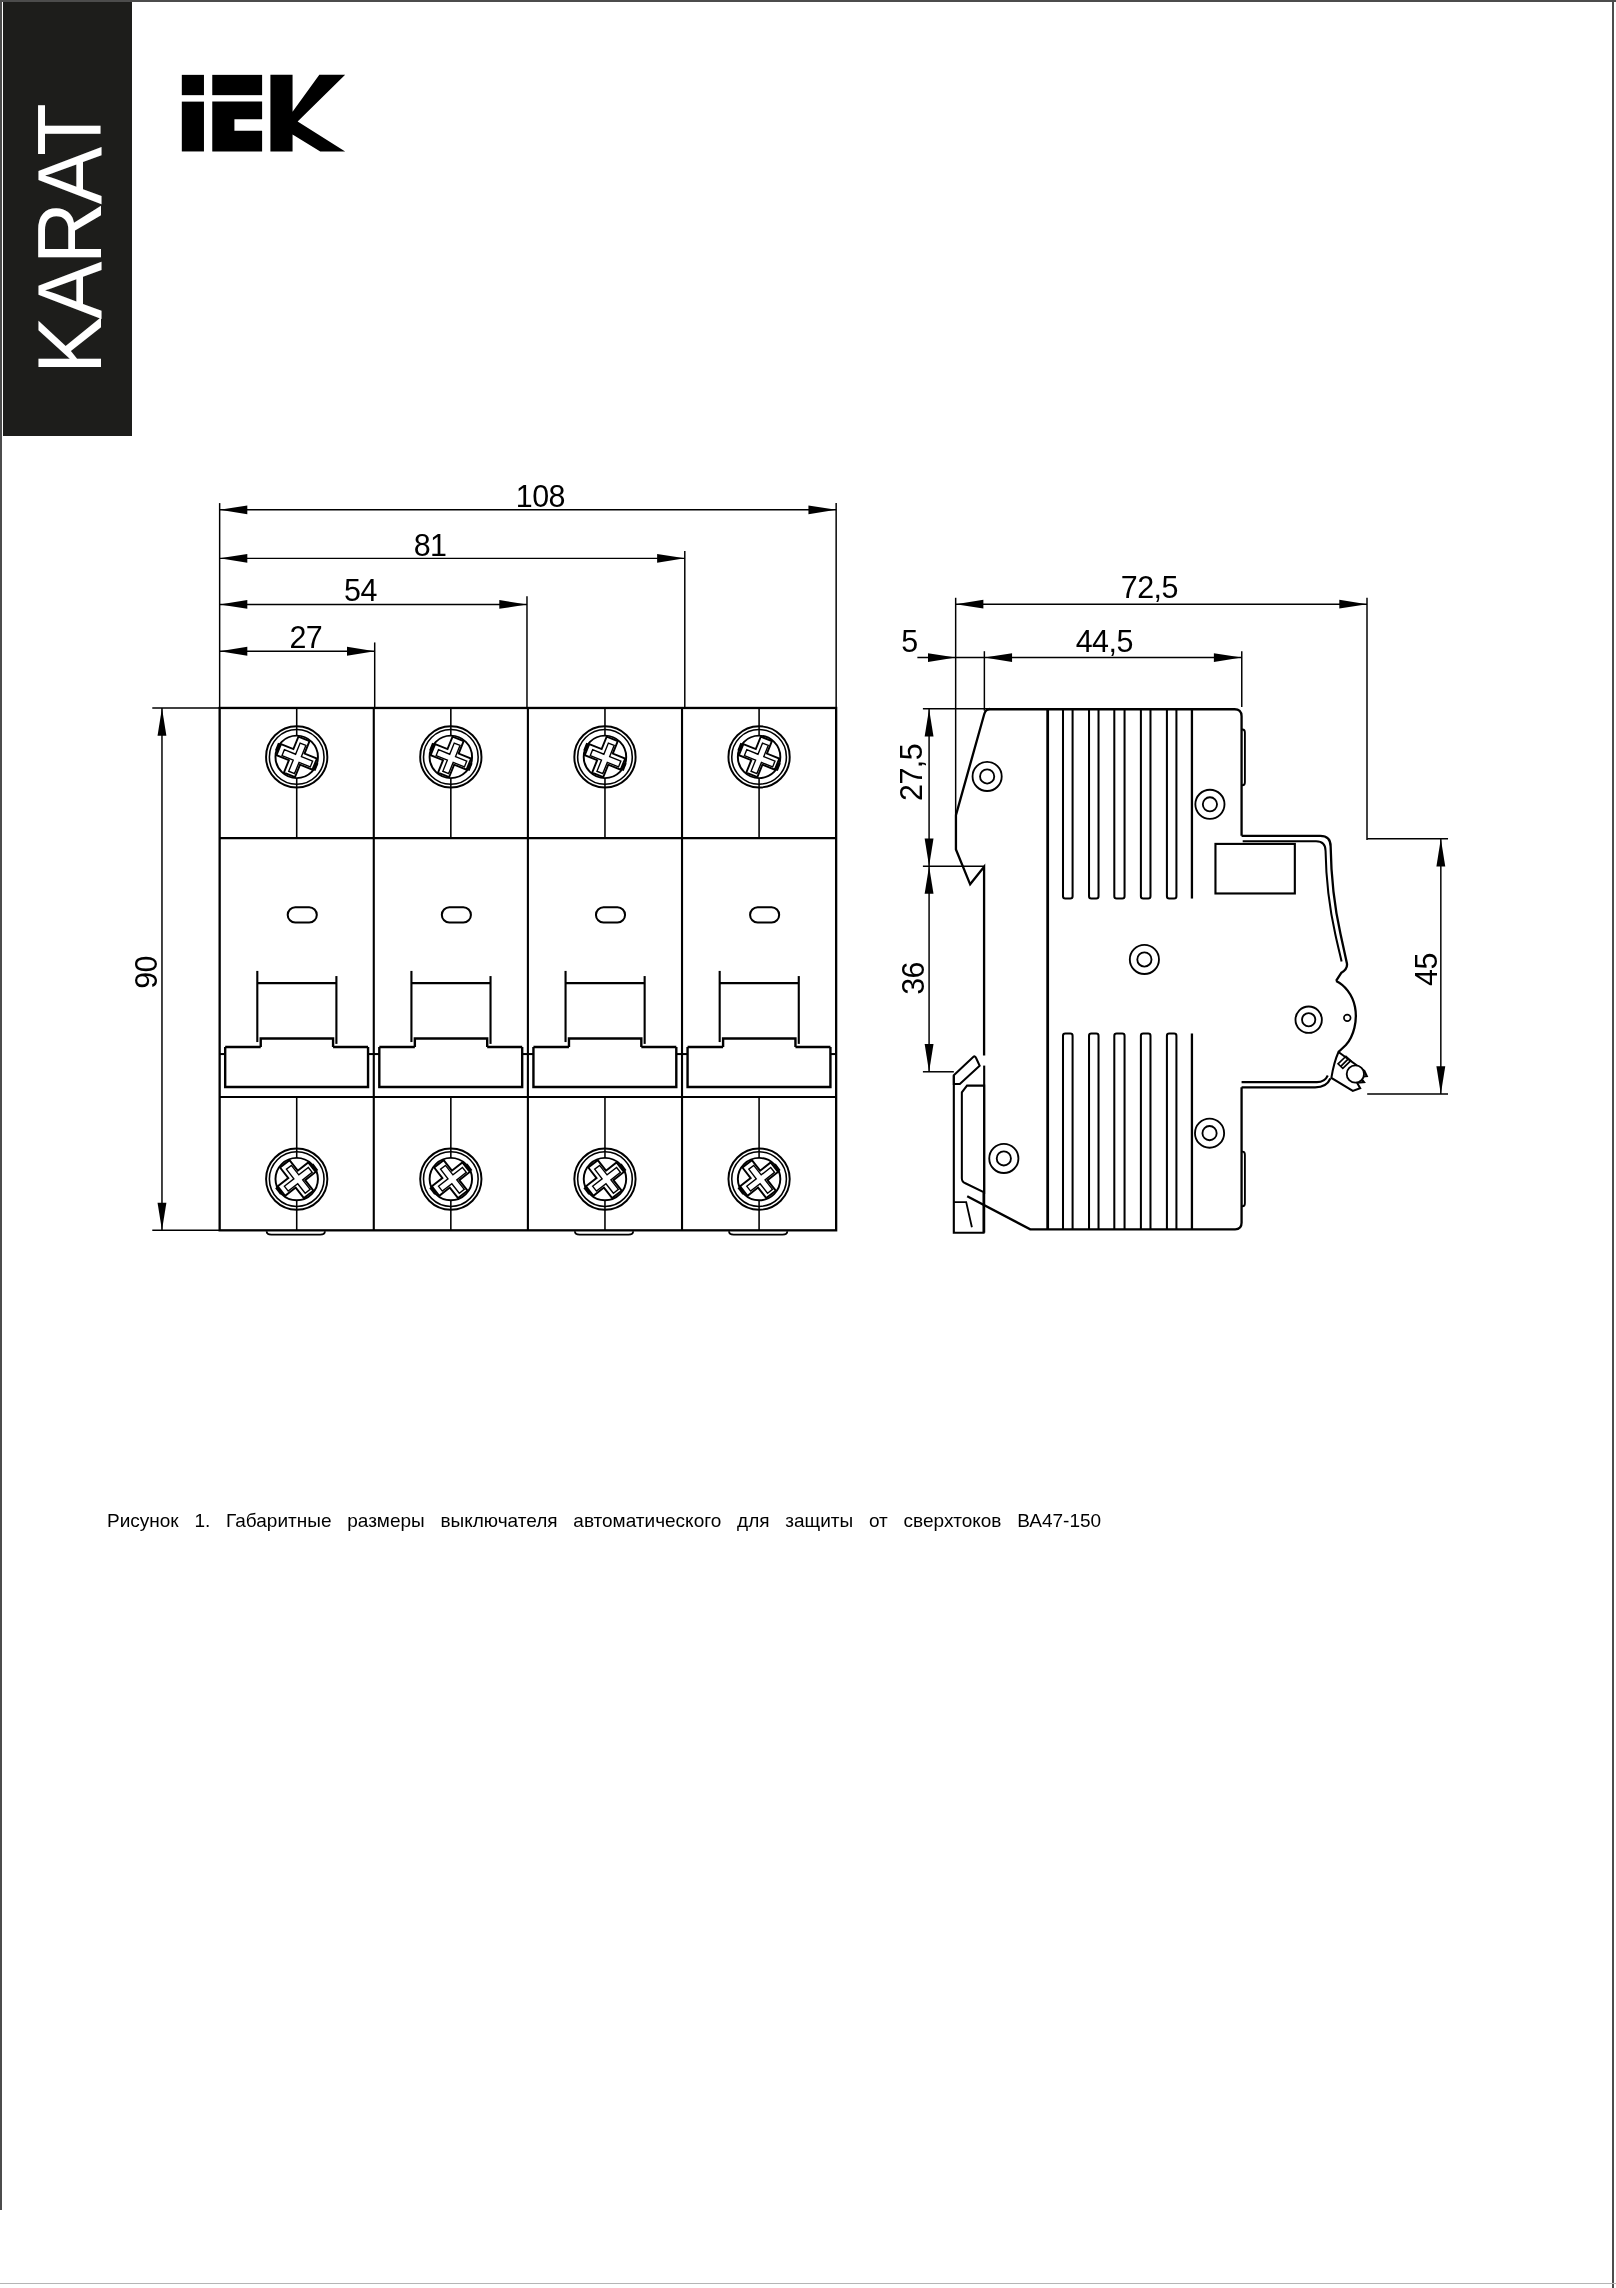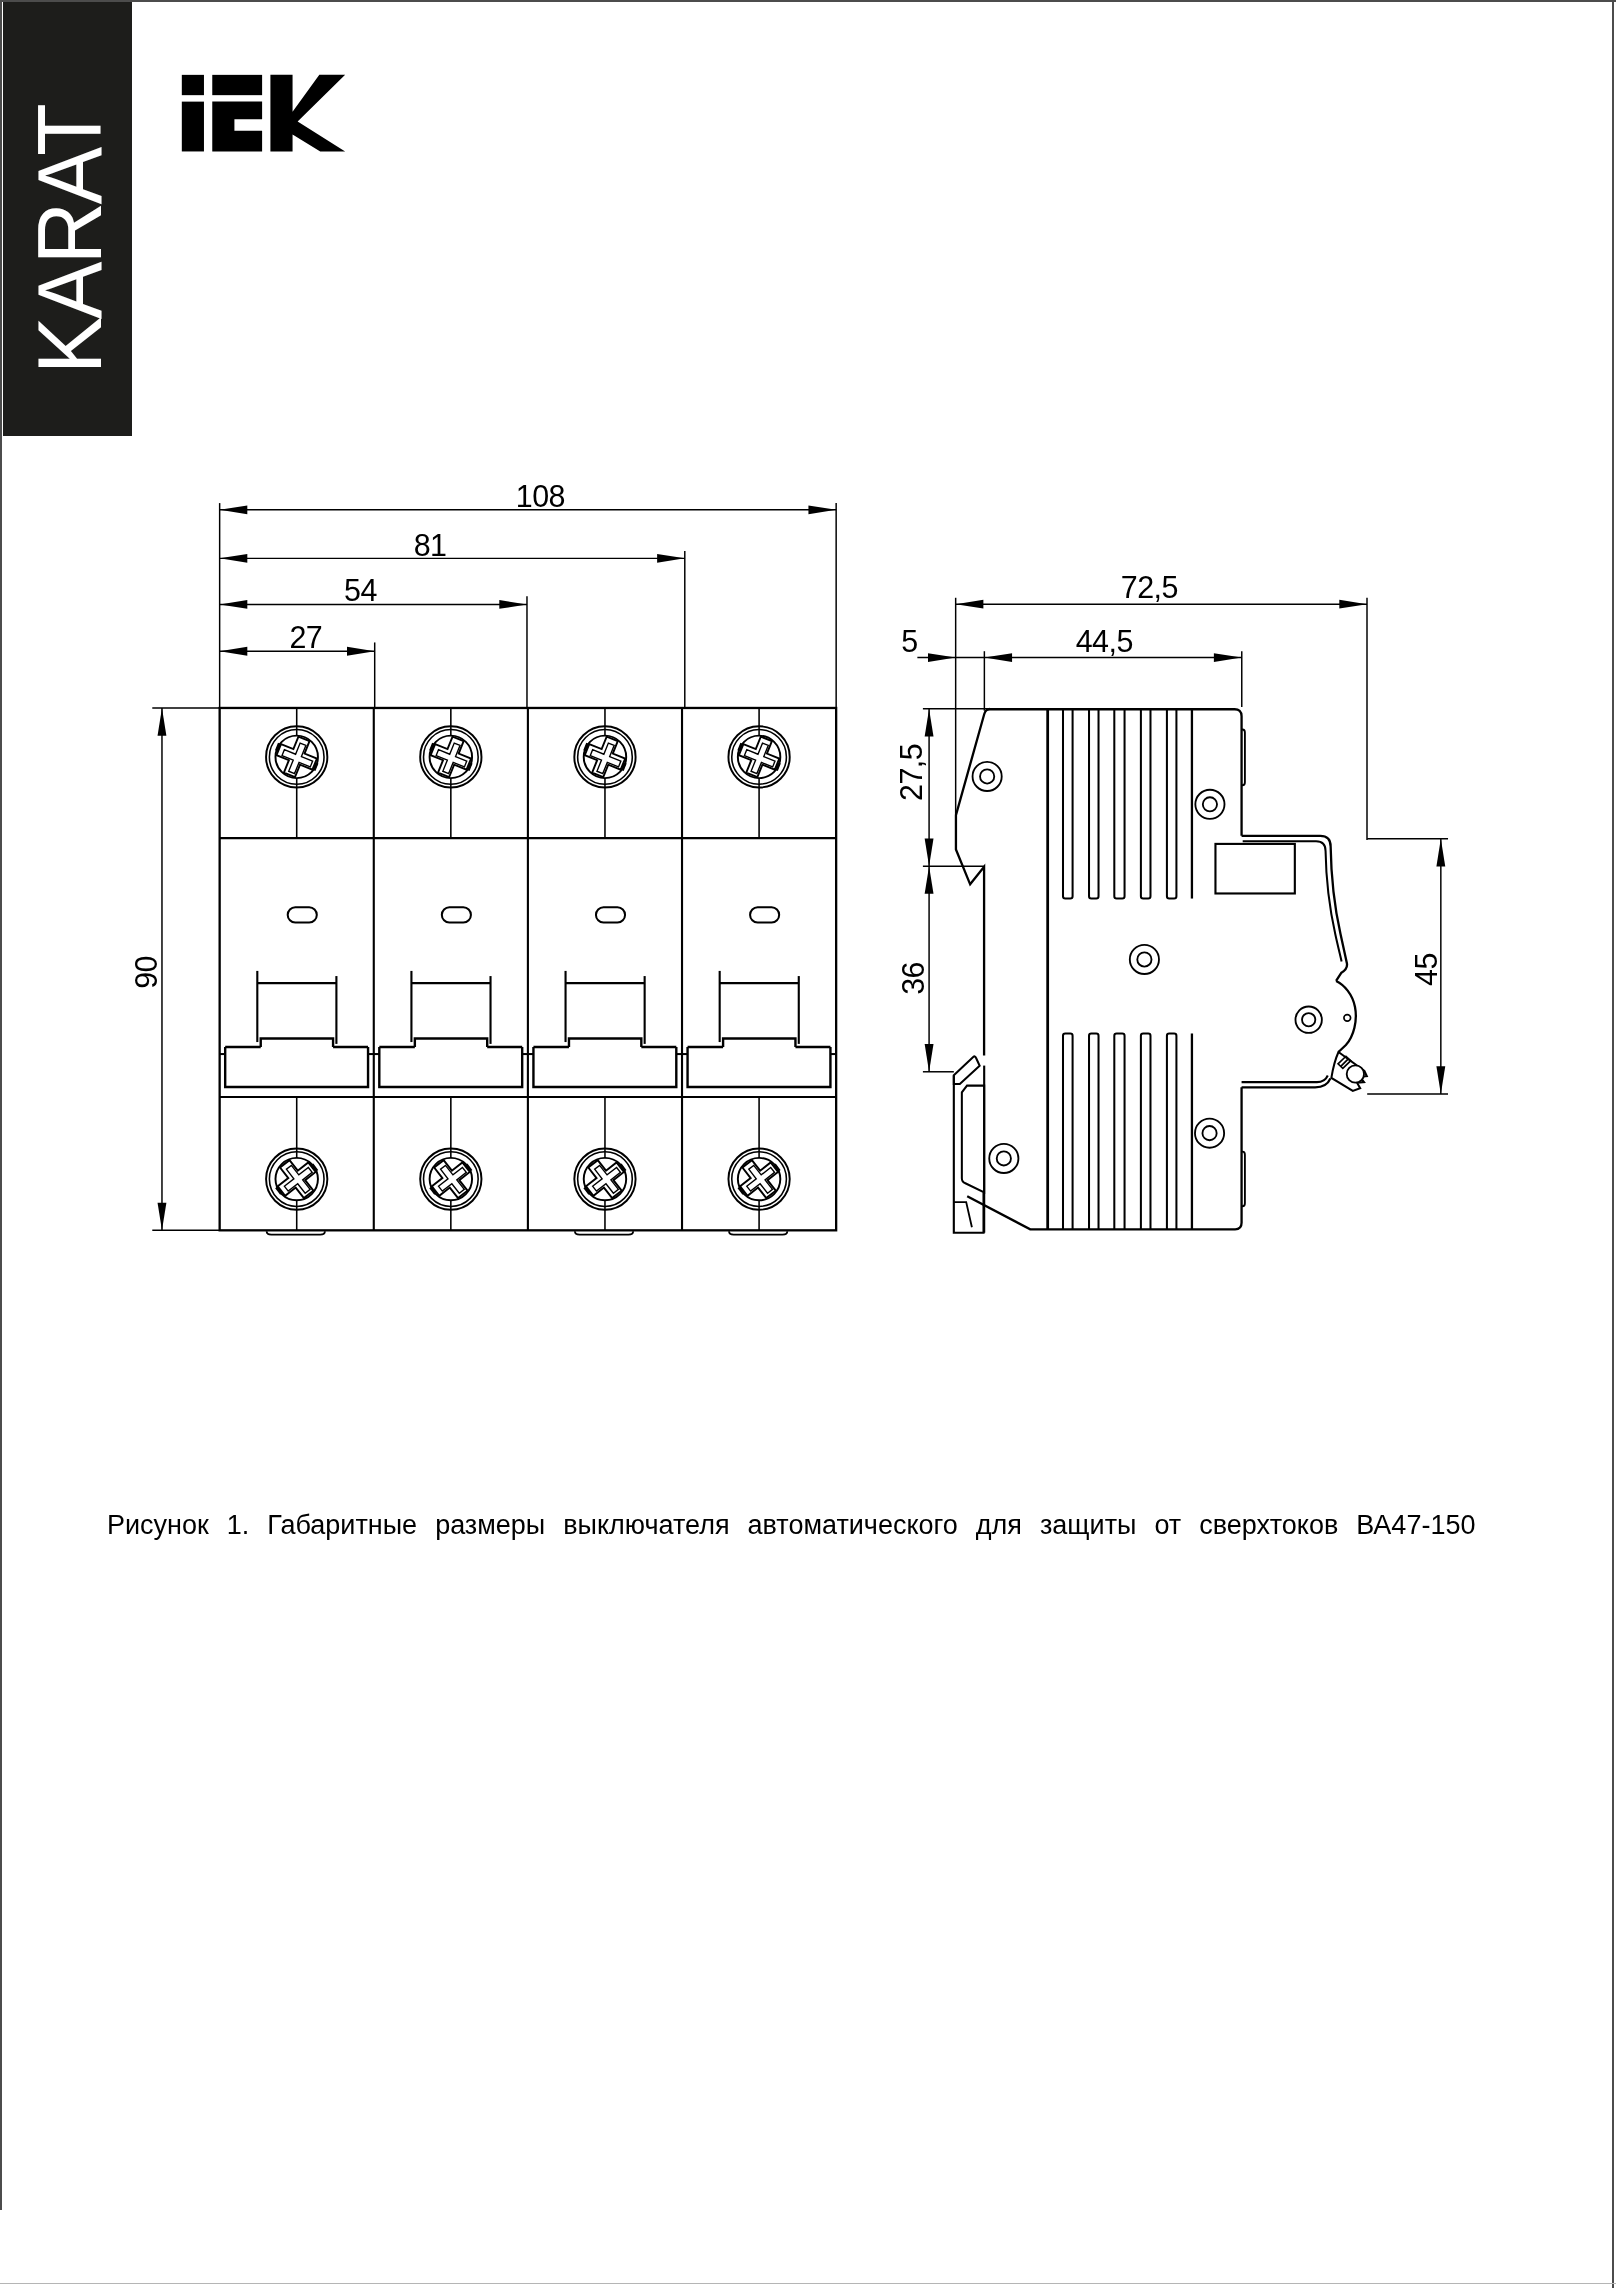--- a/index.html
+++ b/index.html
@@ -2,21 +2,21 @@
 <html style="font-size:14.8px"><head><meta charset="utf-8">
 <style>
 html,body{margin:0;padding:0;}
 body{width:1616px;height:2289px;position:relative;background:#fff;font-family:"Liberation Sans",sans-serif;overflow:hidden;}
 .frame-t{position:absolute;left:0;top:0;width:1616px;height:1.8px;background:#4c4c4c;}
 .frame-l{position:absolute;left:0;top:0;width:1.8px;height:2210px;background:#4c4c4c;}
 .frame-r{position:absolute;left:1612px;top:0;width:1.8px;height:2289px;background:#4c4c4c;}
 .frame-b{position:absolute;left:0;top:2283px;width:1616px;height:1.4px;background:#b5b5b5;}
 .karat{position:absolute;left:2.8px;top:1.8px;width:129px;height:434px;background:#1d1d1b;}
 .karat span{position:absolute;left:67px;top:238px;transform:translate(-50%,-50%) rotate(-90deg) scaleX(0.96);font-size:90px;color:#fff;letter-spacing:-2.8px;white-space:nowrap;opacity:0.999;}
-.caption{position:absolute;left:107px;top:1510px;font-size:27px;color:#000;white-space:nowrap;word-spacing:10.5px;transform:translateZ(0);}
+.caption{position:absolute;left:107px;top:1510px;font-size:19px;color:#000;white-space:nowrap;word-spacing:10.5px;transform:translateZ(0);}
 svg{position:absolute;left:0;top:0;transform:translateZ(0);}
 svg text{font-family:"Liberation Sans",sans-serif;}
 </style></head>
 <body>
 <div class="frame-t"></div>
 <div class="frame-l"></div>
 <div class="frame-r"></div>
 <div class="frame-b"></div>
 <div class="karat">
     <span>KARAT</span>

